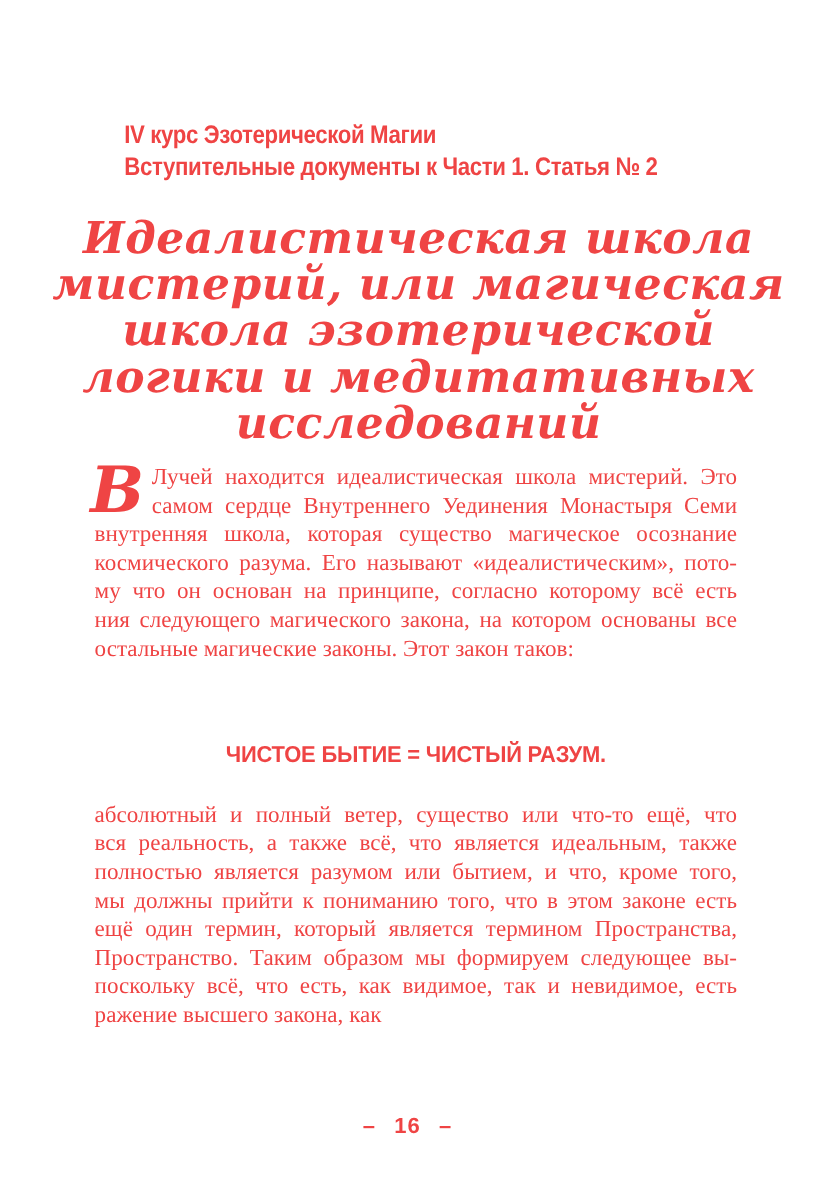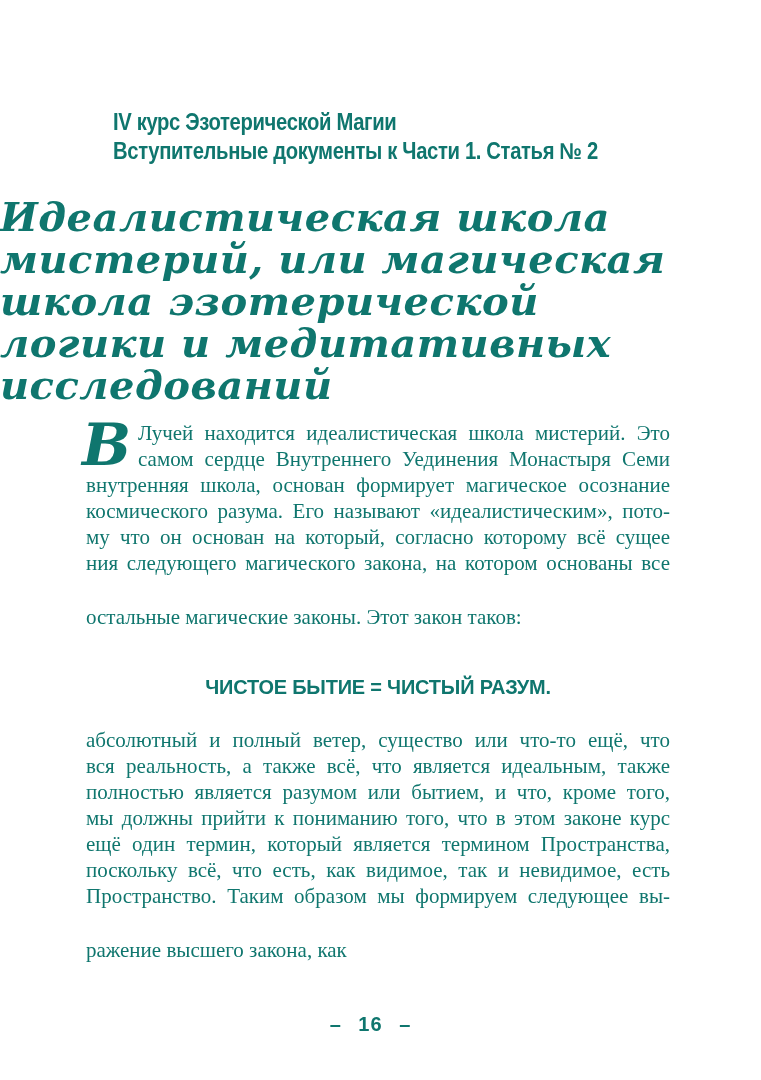--- a/index.html
+++ b/index.html
@@ -4,21 +4,21 @@
 <style>
   html, body {
     margin: 0;
     padding: 0;
   }
   .page {
     position: relative;
     width: 761px;
     height: 1080px;
     background: #ffffff;
-    color: #0f766e;
+    color: #ef4444;
     overflow: hidden;
   }
 
   
   .header {
     position: absolute;
     top: 108px;
     left: 113px;
     font-family: "Liberation Sans", sans-serif;
     font-weight: 700;
@@ -29,21 +29,21 @@
     transform-origin: left top;
     white-space: nowrap;
   }
 
   
   .title {
     position: absolute;
     top: 196px;
     left: 0;
     width: 761px;
-    text-align: left;
+    text-align: center;
     font-family: "DejaVu Serif", serif;
     font-style: italic;
     font-weight: 700;
     font-size: 40px;
     line-height: 42px;
     letter-spacing: 0.5px;
   }
 
   
   .para {
@@ -51,21 +51,21 @@
     left: 86px;
     width: 584px;
     font-family: "Liberation Serif", serif;
     font-size: 21px;
     line-height: 26px;
   }
   .para-1 { top: 420px; }
   .para-2 { top: 727px; }
 
   .bline { text-align: justify; text-align-last: justify; }
-  .bline.last { text-align-last: left; margin-top: 28px; }
+  .bline.last { text-align-last: left; }
   .bline.wrap { padding-left: 52px; }
   .bline.findent { text-indent: 27px; }
 
   .dropcap {
     position: absolute;
     left: -4px;
     top: -2px;
     font-family: "DejaVu Serif", serif;
     font-style: italic;
     font-weight: 700;
@@ -117,35 +117,35 @@
     <div>мистерий, или магическая</div>
     <div>школа эзотерической</div>
     <div>логики и медитативных</div>
     <div>исследований</div>
   </div>
 
   <div class="para para-1">
     <span class="dropcap">В</span>
   <div class="bline wrap">Лучей находится идеалистическая школа мистерий. Это</div>
       <div class="bline wrap">самом сердце Внутреннего Уединения Монастыря Семи</div>
-      <div class="bline">внутренняя школа, основан формирует магическое осознание</div>
+      <div class="bline">внутренняя школа, которая существо магическое осознание</div>
       <div class="bline">космического разума. Его называют «идеалистическим», пото-</div>
-      <div class="bline">му что он основан на который, согласно которому всё сущее</div>
+      <div class="bline">му что он основан на принципе, согласно которому всё есть</div>
       <div class="bline">ния следующего магического закона, на котором основаны все</div>
       <div class="bline last">остальные магические законы. Этот закон таков:</div>
     </div>
 
   <div class="formula">ЧИСТОЕ БЫТИЕ = ЧИСТЫЙ РАЗУМ.</div>
 
   <div class="para para-2">
       <div class="bline">абсолютный и полный ветер, существо или что-то ещё, что</div>
       <div class="bline">вся реальность, а также всё, что является идеальным, также</div>
       <div class="bline">полностью является разумом или бытием, и что, кроме того,</div>
-      <div class="bline">мы должны прийти к пониманию того, что в этом законе курс</div>
+      <div class="bline">мы должны прийти к пониманию того, что в этом законе есть</div>
       <div class="bline">ещё один термин, который является термином Пространства,</div>
+      <div class="bline">Пространство. Таким образом мы формируем следующее вы-</div>
       <div class="bline">поскольку всё, что есть, как видимое, так и невидимое, есть</div>
-      <div class="bline">Пространство. Таким образом мы формируем следующее вы-</div>
       <div class="bline last">ражение высшего закона, как</div>
     </div>
 
   <div class="pagenum">– 16 –</div>
 
 </div>
 
 </body></html>

